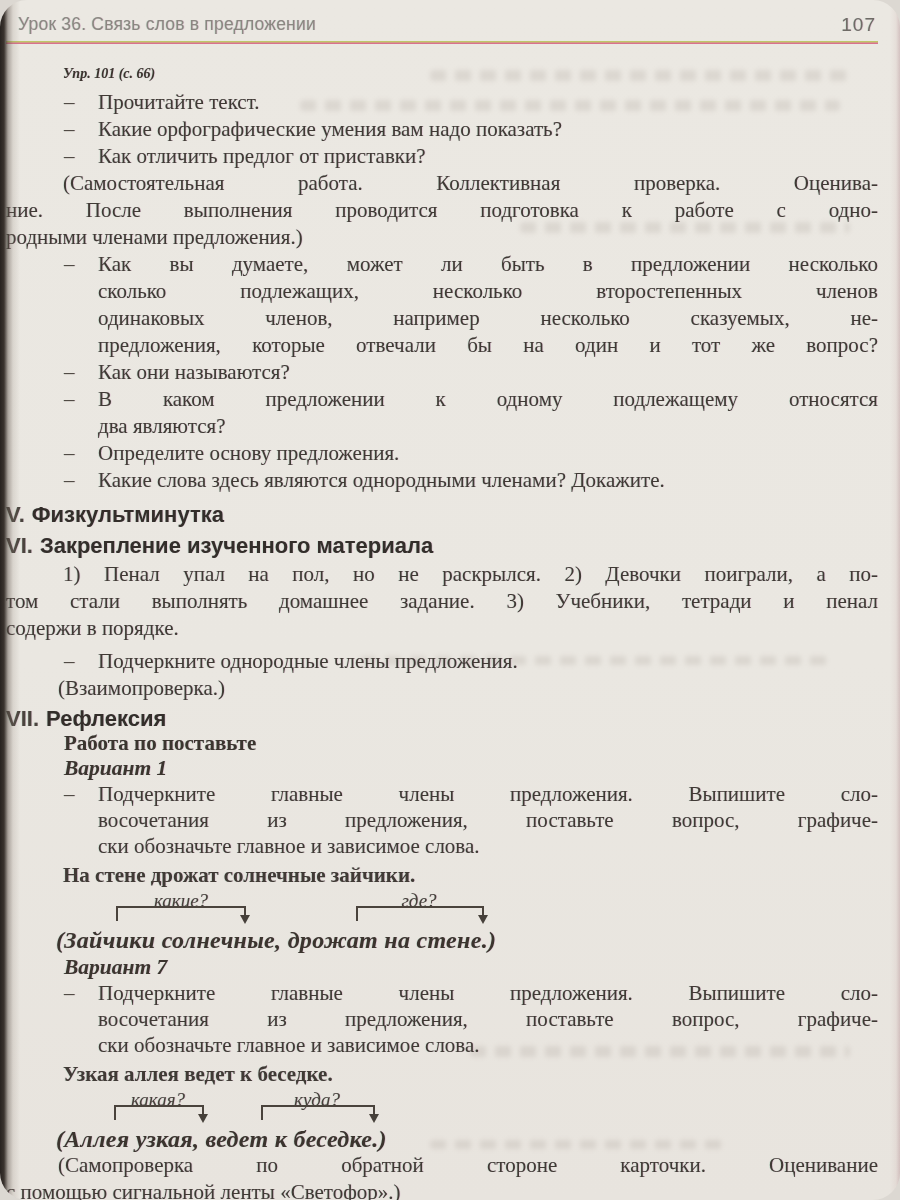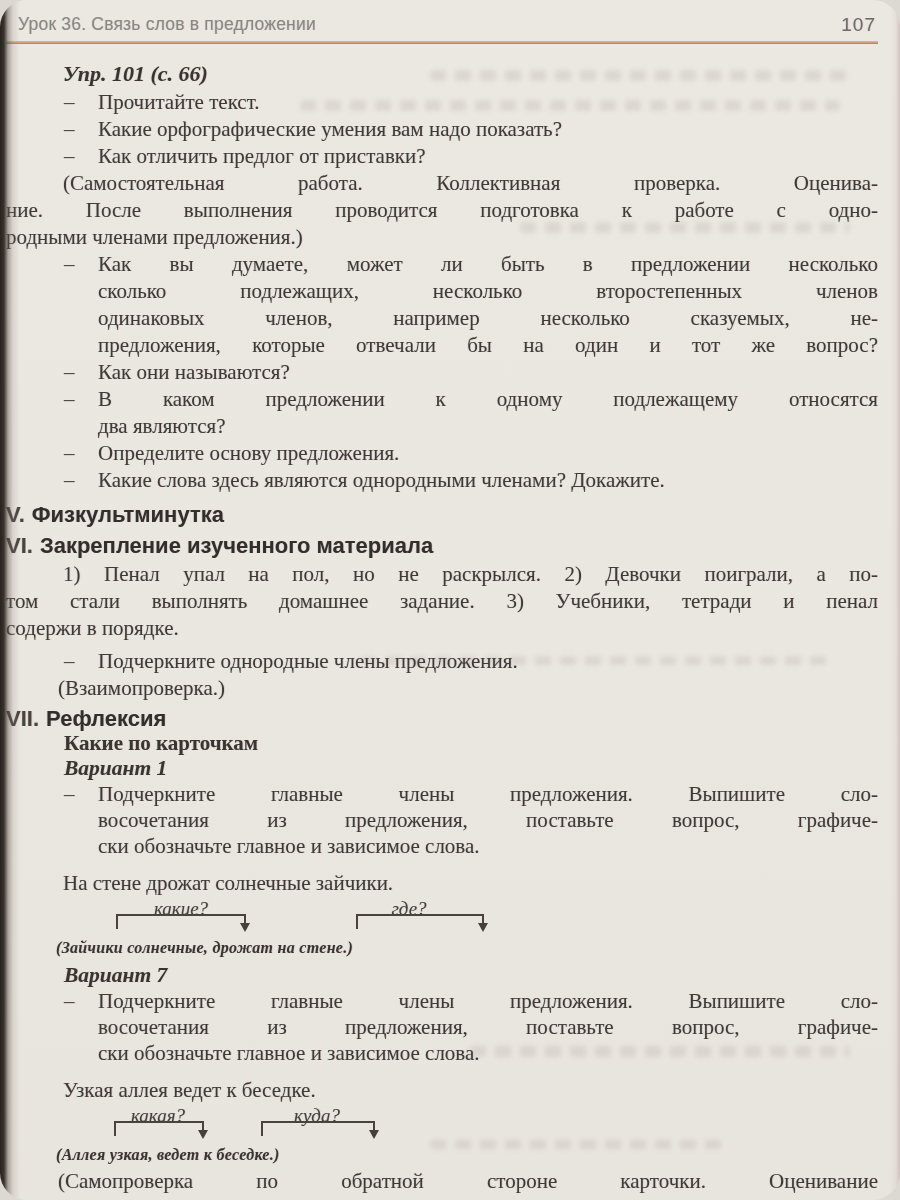--- a/index.html
+++ b/index.html
@@ -41,48 +41,48 @@
   }
   
   .runhead{display:flex;justify-content:space-between;align-items:flex-end;height:24px;
     font-family:"Liberation Sans","DejaVu Sans",sans-serif;}
   .runhead .lesson{font-size:17.5px;color:#8b8781;margin-left:12px;letter-spacing:.2px;}
   .runhead .pageno{font-size:19px;color:#6f6b66;margin-right:2px;letter-spacing:1px;}
   .headrule{height:3px;margin-top:3px;
     background:linear-gradient(180deg,#b9c45e 0,#c7cf79 1.4px,#d9708d 1.6px,#d9708d 3px);
     filter:blur(.3px);}
 
-  .ex-title{margin:16px 0 2px 57px;font-weight:bold;font-style:italic;font-size:22px;color:#3b342e;}
+  .ex-title{margin:16px 0 2px 57px;font-weight:bold;font-style:italic;font-size:14px;color:#3b342e;}
 
   .dash-item{position:relative;padding-left:92px;}
   .dash-item .dash{position:absolute;left:58px;top:0;color:#4a433d;}
   .line{display:block;}
   .j{text-align:justify;text-align-last:justify;}
   .para{position:relative;}
   .ind{text-indent:57px;}
   .ind2{text-indent:52px;}
 
   .section-head{font-family:"Liberation Sans","DejaVu Sans",sans-serif;font-weight:bold;
     font-size:22px;line-height:25px;color:#332e2a;margin-top:8px;}
   .section-head .numeral{color:#4a443e;margin-right:7px;}
   .mt4{margin-top:4px;} .mt6{margin-top:6px;}
 
   .subhead{font-weight:bold;font-size:21px;line-height:25px;margin-left:58px;color:#3b352f;}
   .variant{font-weight:bold;font-style:italic;font-size:21.5px;line-height:25px;margin-left:58px;color:#3b342e;}
 
-  .sentence{margin-left:57px;line-height:26px;margin-top:11px;}
+  .sentence{margin-left:57px;line-height:26px;margin-top:3px;font-weight:bold;}
 
   .diagram{position:relative;height:38px;margin-top:1px;padding-left:32px;}
   .q-label{position:absolute;top:-2px;font-style:italic;font-size:19px;color:#46403a;text-align:center;}
   .bracket{position:absolute;top:17px;height:13px;
     border-top:2px solid #4a433c;border-left:2px solid #4a433c;}
   .bracket .tail{position:absolute;right:0;top:0;width:2px;height:9px;background:#4a433c;}
   .bracket .arrow{position:absolute;right:-4px;top:7px;width:0;height:0;
     border-left:5px solid transparent;border-right:5px solid transparent;border-top:9px solid #46403a;}
-  .answer{margin-left:50px;font-weight:bold;font-style:italic;font-size:16px;line-height:26px;color:#3b342e;letter-spacing:.3px;}
+  .answer{margin-left:50px;font-weight:bold;font-style:italic;font-size:24px;line-height:26px;color:#3b342e;letter-spacing:.3px;}
 
   .lh26 .line{line-height:26px;}
 </style>
 </head>
 <body>
 
 <div class="page">
   <div class="edge-left"></div>
   <div class="edge-right"></div>
   <div class="bleed b1"></div>
@@ -164,35 +164,35 @@
       <span class="dash">–</span>
       <span class="line">Подчеркните однородные члены предложения.</span>
     </div>
     <div class="para" style="margin-left:52px;">
       <span class="line">(Взаимопроверка.)</span>
     </div>
 
     <div class="section-head mt4">
       <span class="numeral">VII.</span><span>Рефлексия</span>
     </div>
-    <div class="subhead">Какие по карточкам</div>
+    <div class="subhead">Работа по поставьте</div>
     <div class="variant">Вариант 1</div>
 
     <div class="dash-item lh26">
       <span class="dash">–</span>
       <span class="line j">Подчеркните главные члены предложения. Выпишите сло-</span>
       <span class="line j">восочетания из предложения, поставьте вопрос, графиче-</span>
       <span class="line">ски обозначьте главное и зависимое слова.</span>
     </div>
 
     <div class="sentence">На стене дрожат солнечные зайчики.</div>
 
     <div class="diagram">
       <span class="q-label" style="left:100px;width:150px;">какие?</span>
-      <span class="q-label" style="left:330px;width:146px;">где?</span>
+      <span class="q-label" style="left:340px;width:146px;">где?</span>
       <span class="bracket" style="left:110px;width:128px;">
           <span class="tail"></span>
           <span class="arrow"></span>
         </span>
       <span class="bracket" style="left:350px;width:126px;">
           <span class="tail"></span>
           <span class="arrow"></span>
         </span>
     </div>
     <div class="answer">(Зайчики солнечные, дрожат на стене.)</div>

